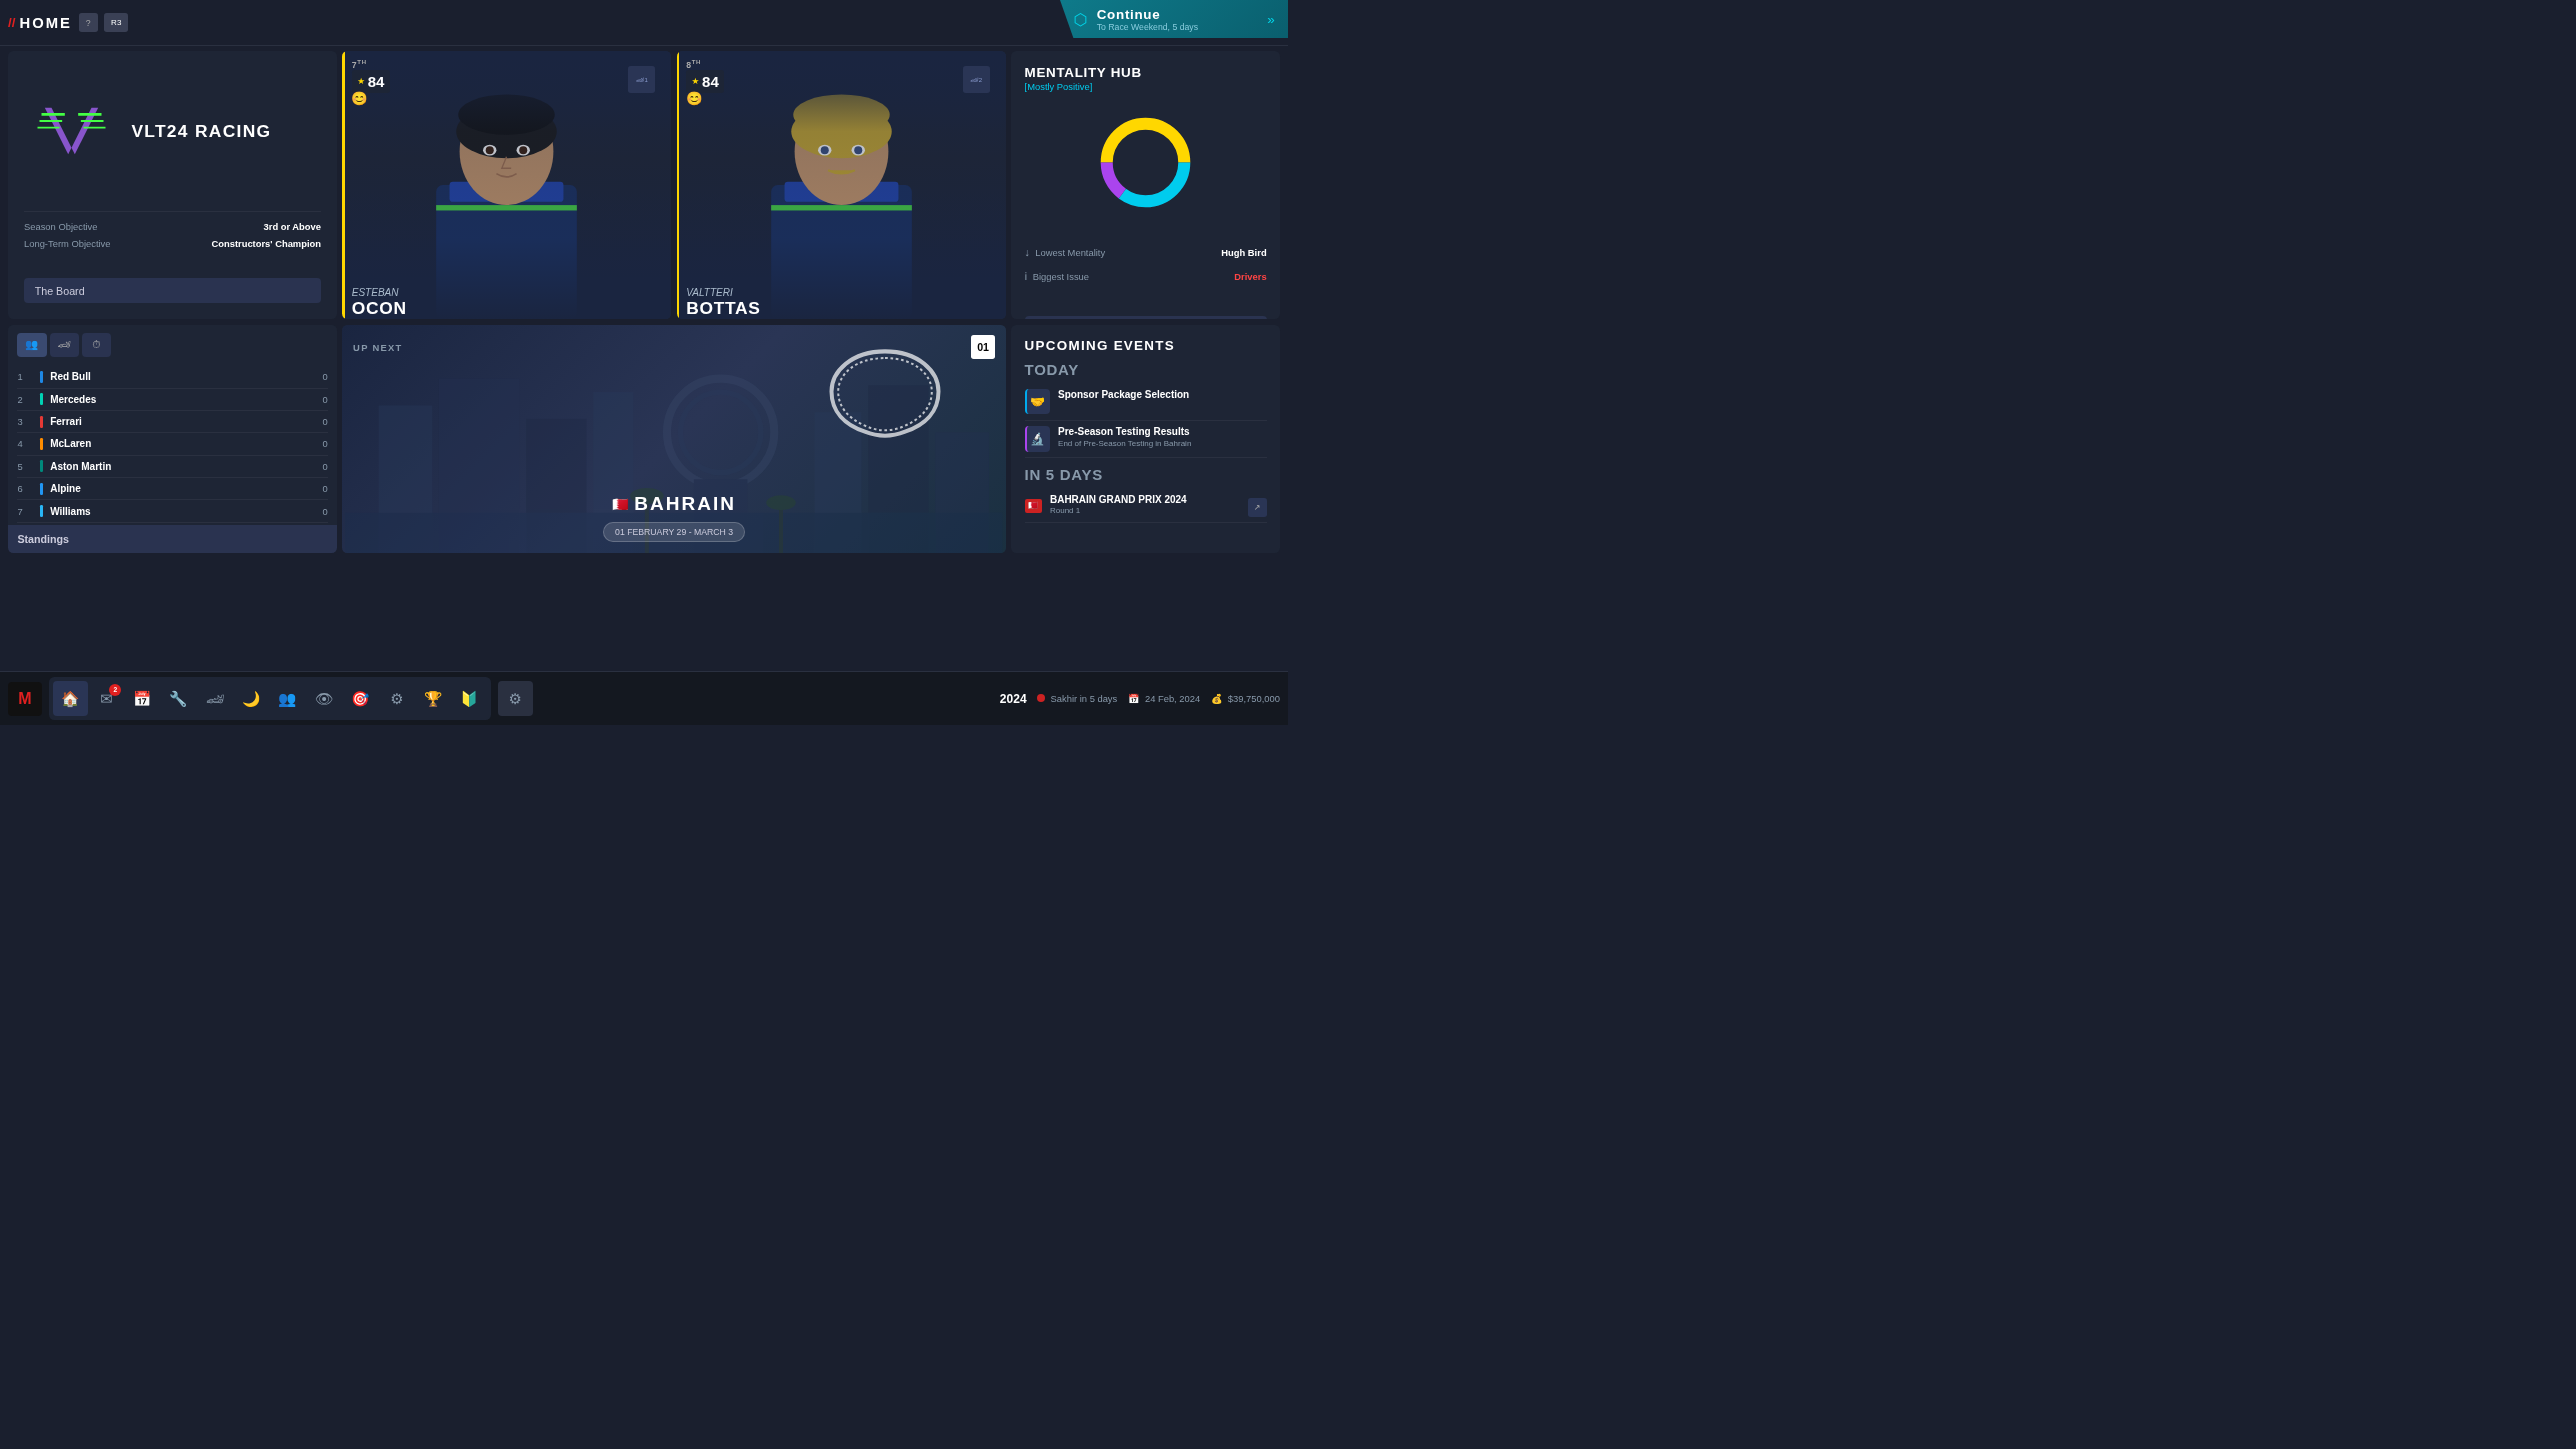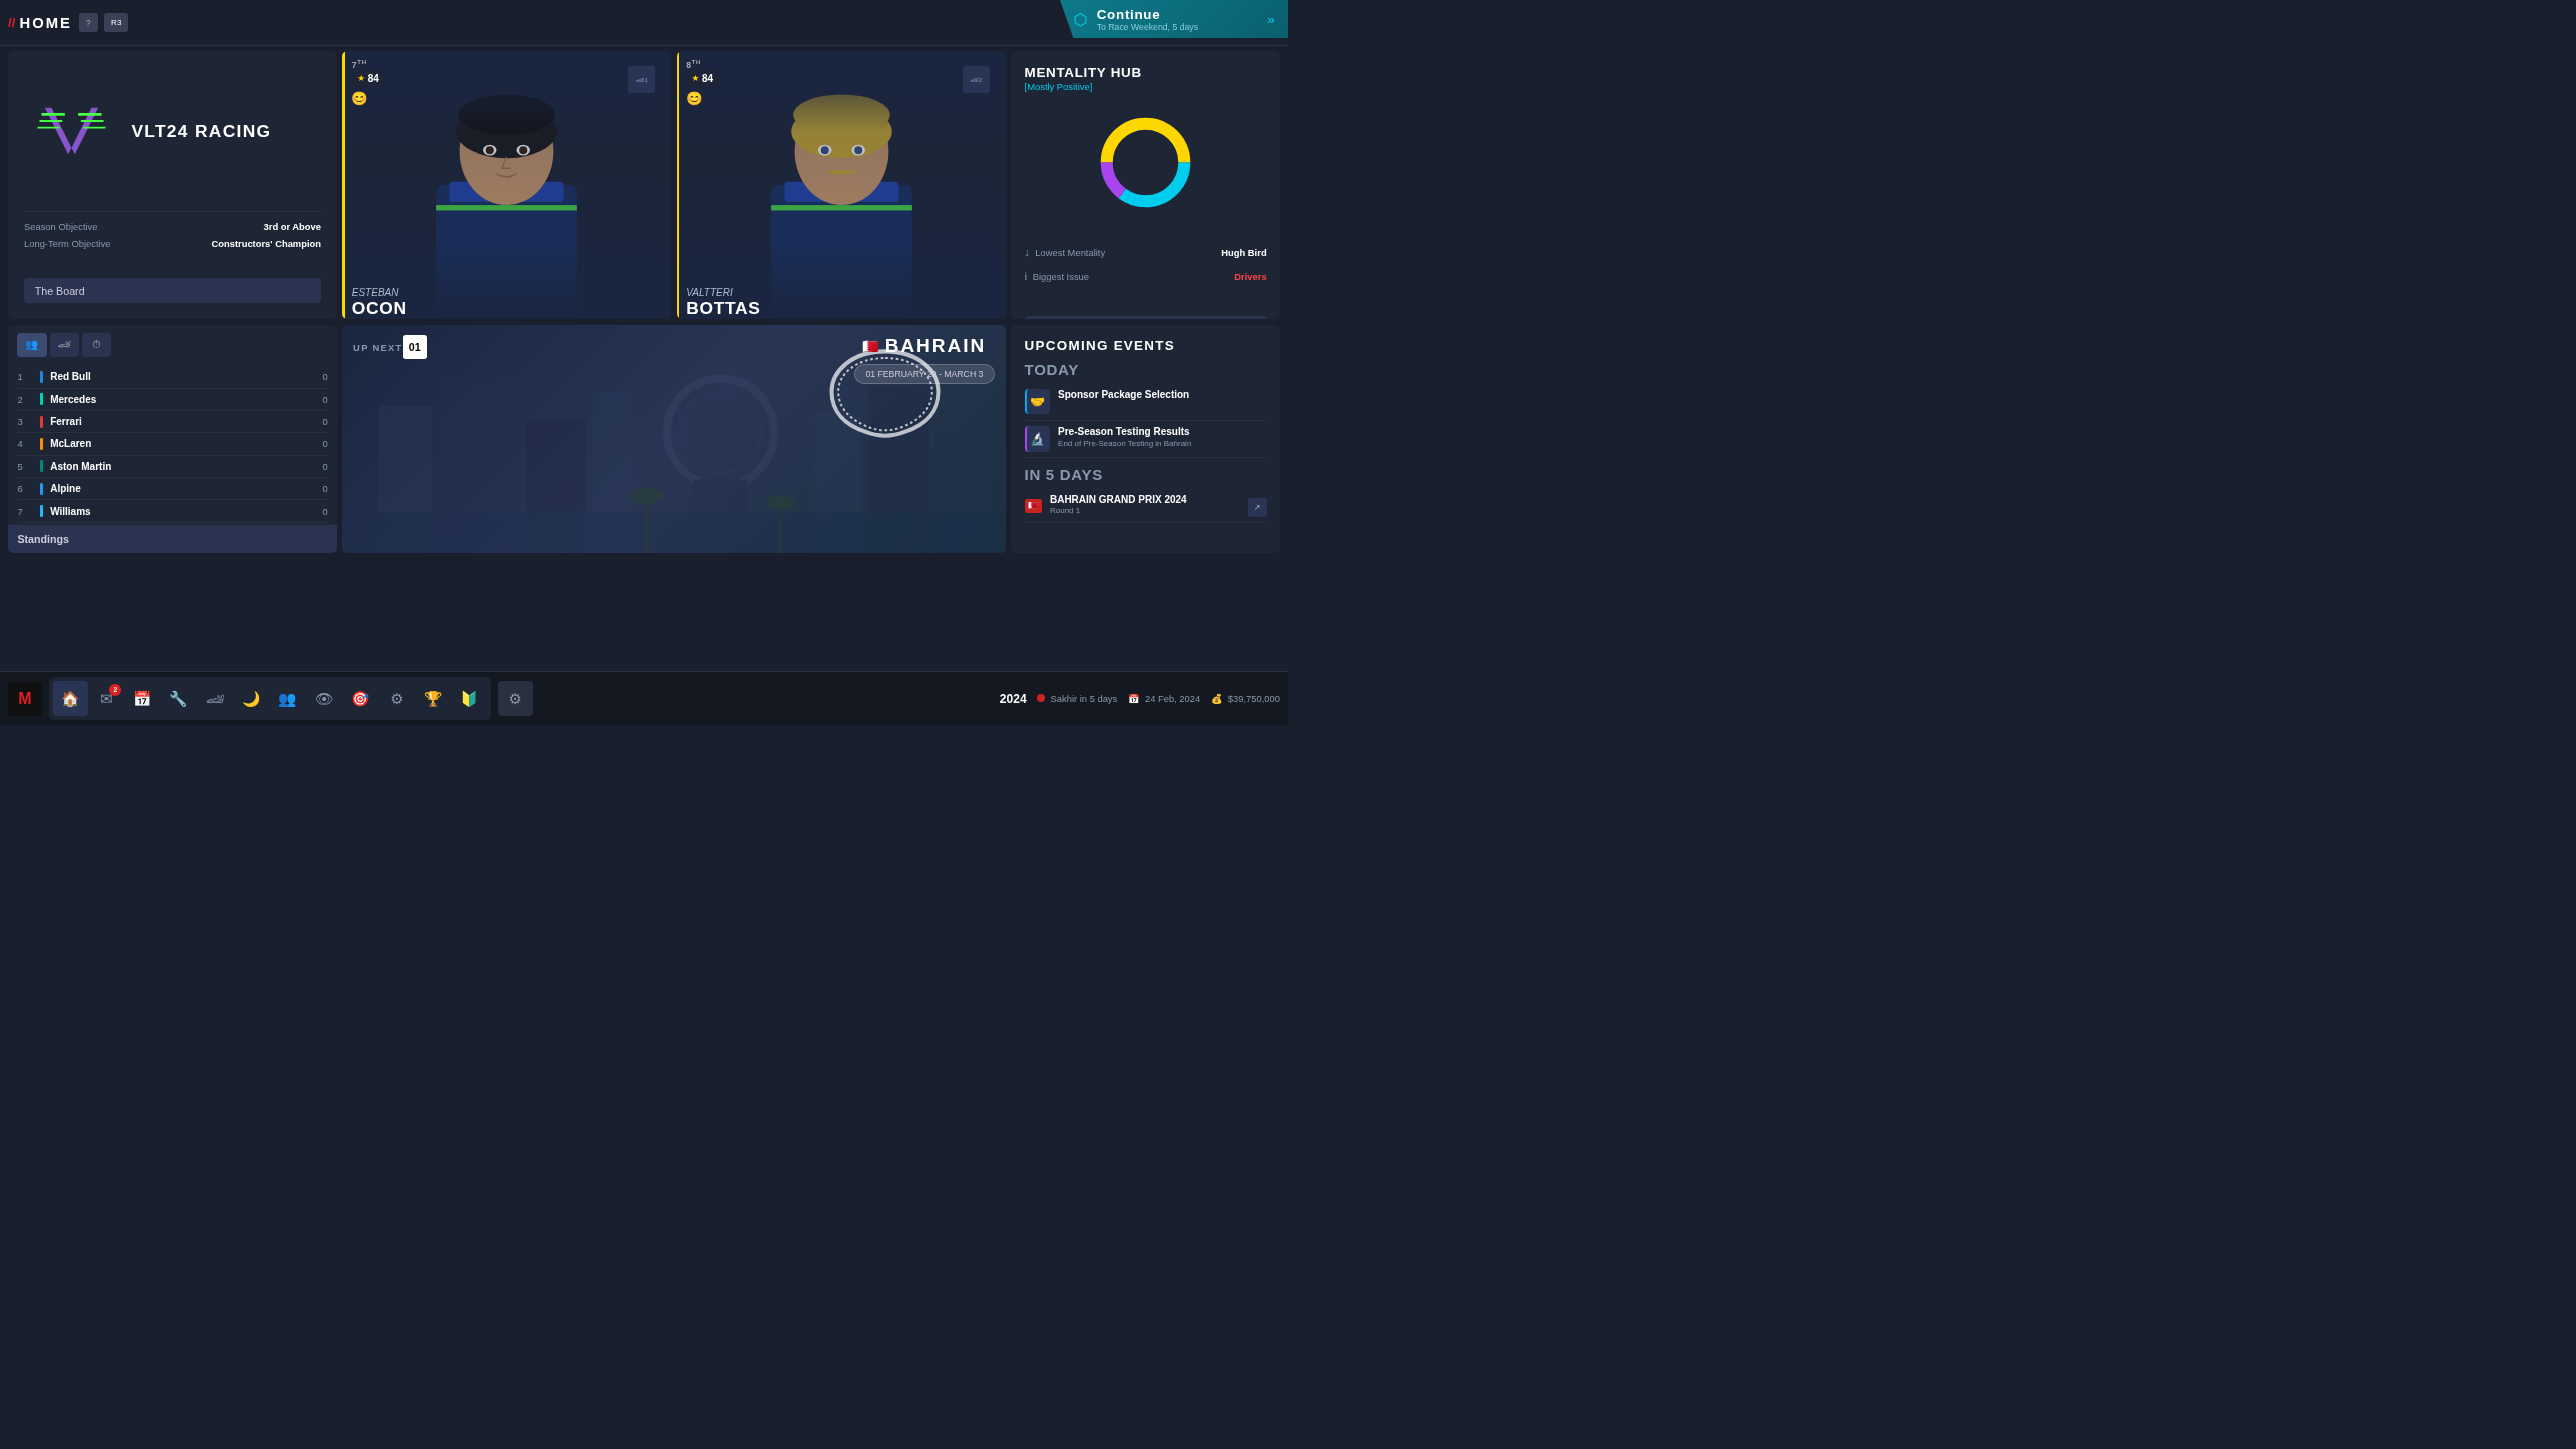--- a/index.html
+++ b/index.html
@@ -188,21 +188,21 @@
     .driver-position sup { font-size: 6px; }
     .driver-rating {
       display: flex;
       align-items: center;
       gap: 2.7px;
       background: #1e2535cc;
       padding: 2.7px 5.4px;
       border-radius: 2.7px;
     }
     .star-icon { color: #ffd700; font-size: 8.7px; }
-    .rating-val { font-size: 10px; font-weight: 800; }
+    .rating-val { font-size: 15px; font-weight: 800; }
     .car-icon {
       position: absolute;
       top: 6.7px;
       right: 6.7px;
       width: 27px; height: 27px;
       background: #2a3555;
       border-radius: 2.7px;
       display: flex; align-items: center; justify-content: center;
       font-size: 6.7px; color: #8899cc;
     }
@@ -350,21 +350,21 @@
     .race-bg {
       position: absolute;
       inset: 0;
       background: linear-gradient(135deg, #1a2540, #2a3555, #1a3040);
     }
     .race-content {
       position: relative;
       z-index: 2;
       height: 100%;
       display: flex;
-      flex-direction: row;
+      flex-direction: column;
       padding: 10.7px;
     }
     .race-header {
       display: flex;
       justify-content: space-between;
       align-items: center;
       margin-bottom: auto;
     }
     .up-next-label {
       font-size: 9.4px;

